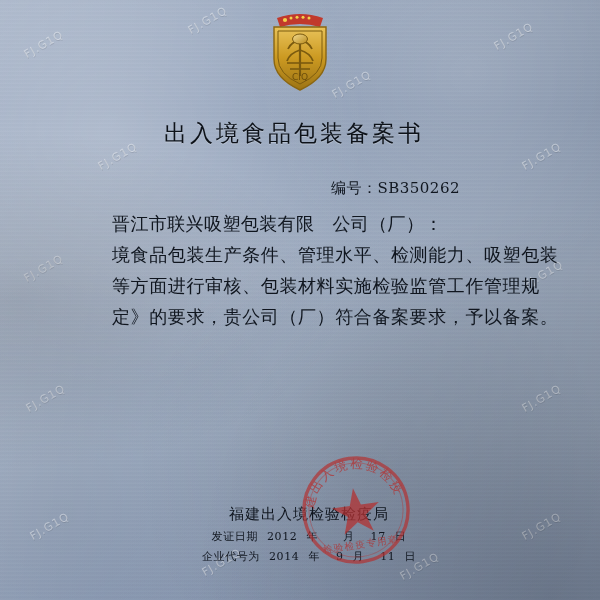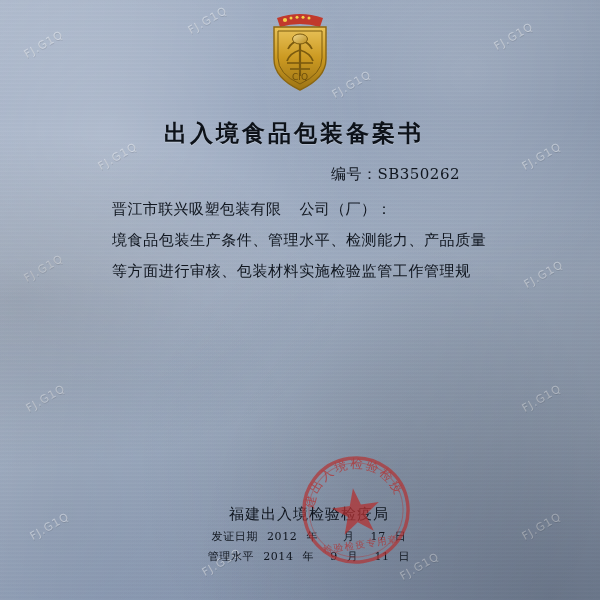--- a/index.html
+++ b/index.html
@@ -90,40 +90,40 @@
   .content {
     position: absolute;
     left: 0; right: 0;
     top: 104px;
     z-index: 6;
     color: #10161f;
   }
   .title {
     text-align: center;
     font-size: 23px;
-    font-weight: bold;
+    font-weight: normal;
     letter-spacing: 3px;
     color: #0d1219;
     text-shadow: 0 1px 0 rgba(255,255,255,0.25);
     margin: 14px 12px 0 0;
   }
   .serial-row {
-    margin-top: 16px;
+    margin-top: 30px;
     padding-right: 140px;
     text-align: right;
     font-size: 15px;
     letter-spacing: .5px;
   }
   .serial-label { font-weight: normal; }
   .serial-value { font-family: "DejaVu Serif", "Liberation Serif", serif; }
 
   .body-block {
     margin-top: 10px;
     padding: 0 104px 0 112px;
-    font-size: 15px;
+    font-size: 18px;
     line-height: 31px;
     letter-spacing: .6px;
   }
   .line { white-space: nowrap; }
   .indent { padding-left: 32px; }
   .addressee { letter-spacing: .4px; }
   .gap-lg { display: inline-block; width: 18px; }
   .blank-long { display: inline-block; width: 98px; }
   .blank-short { display: inline-block; width: 26px; }
 
@@ -243,28 +243,31 @@
     </div>
 
     <div class="body-block">
 
       <div class="line addressee">
         <span>晋江市联兴吸塑包装有限</span><span class="gap-lg"></span><span>公司（厂）：</span>
       </div>
 
 
       <div class="line">
-        <span>境食品包装生产条件、管理水平、检测能力、产品质量</span>
+        <span>境食品包装生产条件、管理水平、检测能力、吸塑包装</span>
       </div>
 
 
       <div class="line">
         <span>等方面进行审核、包装材料实施检验监管工作管理规</span>
       </div>
 
+      <div class="line">
+        <span>定》的要求，贵公司（厂）符合备案要求，予以备案。</span>
+      </div>
 
 
     </div>
   </div>
 
   <div class="seal">
     <svg viewBox="0 0 116 116" width="116" height="116" aria-hidden="true">
       <g transform="rotate(-8 58 58)">
         <circle cx="58" cy="58" r="52" fill="none" stroke="#b33131" stroke-width="3.4" opacity=".85"></circle>
         <circle cx="58" cy="58" r="47" fill="none" stroke="#b33131" stroke-width="1" opacity=".5"></circle>
@@ -279,17 +282,17 @@
   </div>
 
   <div class="footer">
     <div class="issuer">福建出入境检验检疫局</div>
 
     <div class="date-line">
       <span>发证日期</span><span class="sp-s"></span><span class="dnum">2012</span><span class="sp-s"></span><span>年</span><span class="sp"></span><span class="dnum"></span><span class="sp-s"></span><span>月</span><span class="sp"></span><span class="dnum">17</span><span class="sp-s"></span><span>日</span>
     </div>
 
     <div class="date-line">
-      <span>管理水平</span><span class="sp-s"></span><span class="dnum">2014</span><span class="sp-s"></span><span>年</span><span class="sp"></span><span class="dnum">9</span><span class="sp-s"></span><span>月</span><span class="sp"></span><span class="dnum">11</span><span class="sp-s"></span><span>日</span>
+      <span>企业代号为</span><span class="sp-s"></span><span class="dnum">2014</span><span class="sp-s"></span><span>年</span><span class="sp"></span><span class="dnum">9</span><span class="sp-s"></span><span>月</span><span class="sp"></span><span class="dnum">11</span><span class="sp-s"></span><span>日</span>
     </div>
   </div>
 
 </div>
 
 </body></html>

